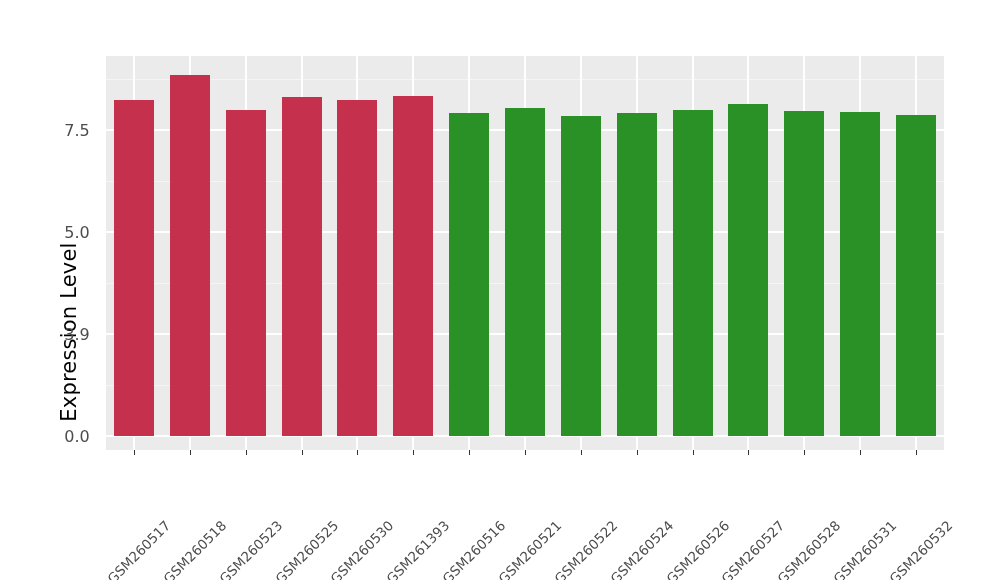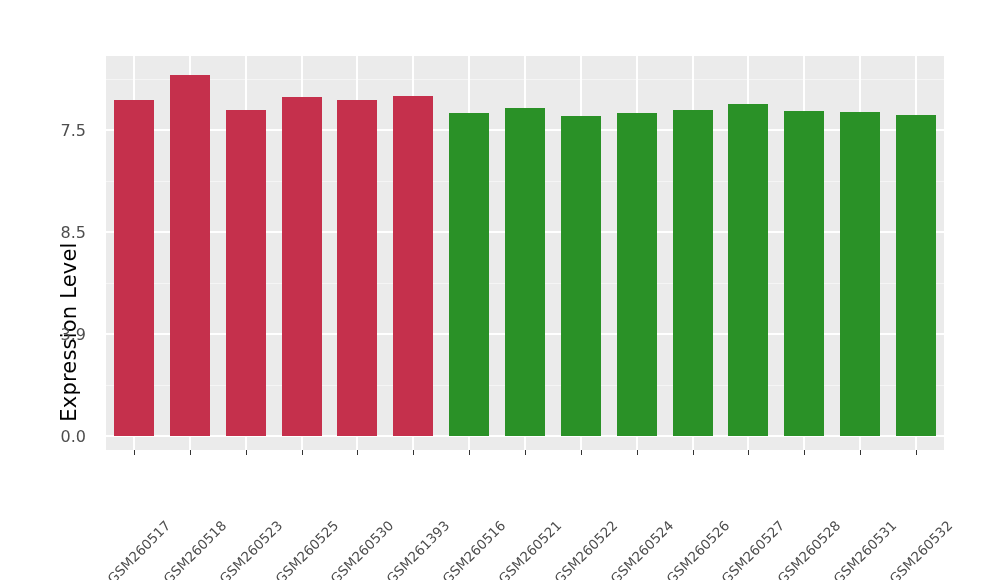--- a/index.html
+++ b/index.html
@@ -41,23 +41,23 @@
   #y-axis-title-inner {
     
     position: relative;
     top: 0px;
     left: -42px;
   }
 
   
   .y-tick-label {
     position: absolute;
-    right: 12px;
+    right: 0;
     width: 42px;
-    text-align: right;
+    text-align: center;
     font-size: 16px;
     color: #4d4d4d;
     transform: translateY(-50%);
     white-space: nowrap;
   }
   #y-tick-labels {
     position: absolute;
     left: 52px;
     top: 0;
     width: 46px;
@@ -139,21 +139,21 @@
 
   <div id="y-axis-title">
     <span id="y-axis-title-inner">Expression Level</span>
   </div>
 
   <div id="y-tick-labels">
       <div class="y-tick-label" style="top: 436px;">0.0</div>
       <div class="y-tick-mark" style="top: 436px;"></div>
       <div class="y-tick-label" style="top: 334px;">3.9</div>
       <div class="y-tick-mark" style="top: 334px;"></div>
-      <div class="y-tick-label" style="top: 232px;">8.5</div>
+      <div class="y-tick-label" style="top: 232px;">5.0</div>
       <div class="y-tick-mark" style="top: 232px;"></div>
       <div class="y-tick-label" style="top: 130px;">7.5</div>
       <div class="y-tick-mark" style="top: 130px;"></div>
     </div>
 
   <div id="panel">
       <div class="grid-major" style="top: 379px;"></div>
       <div class="grid-major" style="top: 277px;"></div>
       <div class="grid-major" style="top: 175px;"></div>
       <div class="grid-major" style="top: 73px;"></div>

